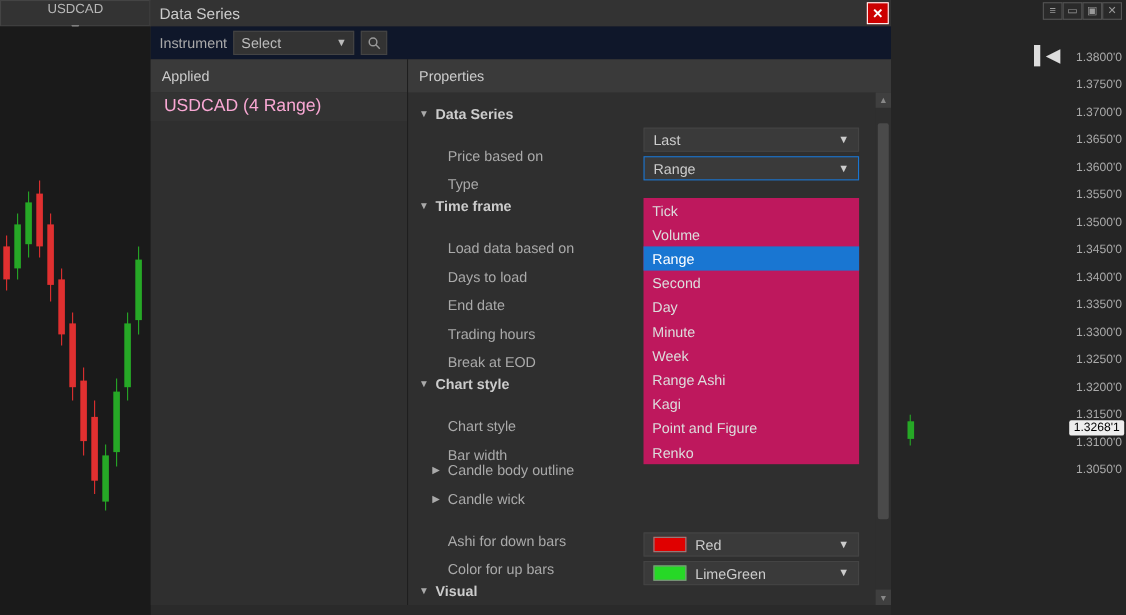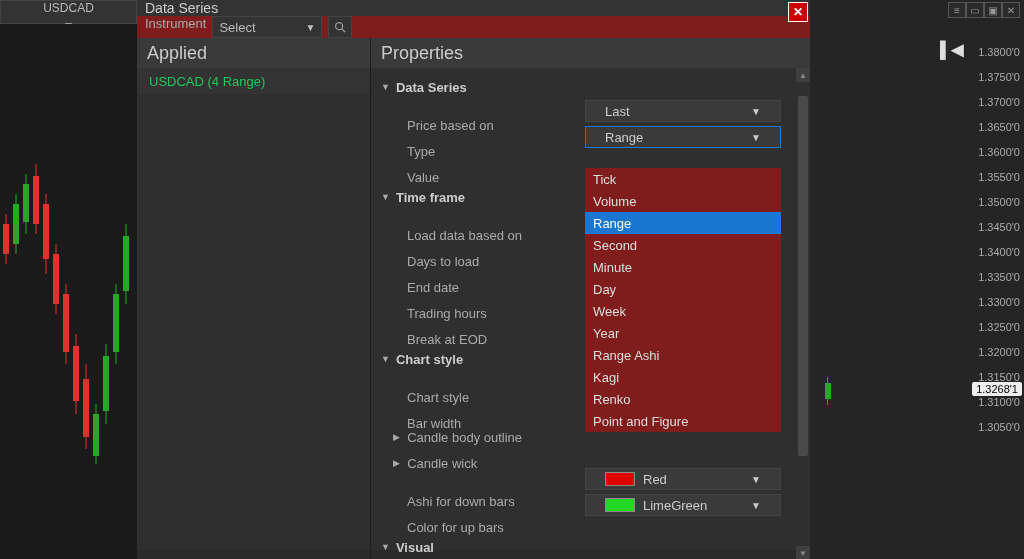--- a/index.html
+++ b/index.html
@@ -17,38 +17,38 @@
   .right-top-icons div { width:18px; height:16px; border:1px solid #555; background:#2a2a2a; display:flex; align-items:center; justify-content:center; font-size:10px; color:#999;}
   .price-axis { position:absolute; right:4px; top:40px; font-size:11px; color:#aaa; }
   .price-axis div { height:25px; text-align:right; line-height:25px;}
   .price-current { position:absolute; right:2px; top:382px; background:#eee; color:#000; font-size:11px; padding:1px 4px; border-radius:2px;}
   .playhead { position:absolute; left:940px; top:40px; font-size:16px; font-weight:bold; color:#ddd;}
   .candle-right { position:absolute; left:825px; top:383px; width:6px; height:16px; background:#26a826; }
   .candle-right:before { content:""; position:absolute; left:2px; top:-6px; width:1px; height:28px; background:#26a826;}
   .dialog { position:absolute; left:137px; top:0; width:673px; height:550px; background:#2f2f2f; display:flex; flex-direction:column;}
   .dlg-header { height:24px; background:#333; display:flex; align-items:center; padding:0 8px; font-size:14px; color:#ccc; }
   .dlg-close { position:absolute; right:2px; top:2px; width:20px; height:20px; background:#c00; color:#fff; font-weight:bold; display:flex; align-items:center; justify-content:center; font-size:12px; border:1px solid #fff;}
-  .instr-row { height:30px; display:flex; padding:0 8px; gap:6px; background:#7f1d1d; color:#aaa; font-size:13px;}
+  .instr-row { height:30px; display:flex; align-items:center; padding:0 8px; gap:6px; background:#0f172a; color:#aaa; font-size:13px;}
   .instr-select { background:#333; border:1px solid #444; color:#bbb; height:22px; width:110px; display:flex; align-items:center; padding:0 6px; justify-content:space-between; font-size:13px;}
   .instr-search { width:24px; height:22px; background:#333; border:1px solid #444; display:flex; align-items:center; justify-content:center;}
   .dlg-body { flex:1; display:flex; }
   .applied-col { width:234px; border-right:1px solid #1e1e1e; display:flex; flex-direction:column;}
-  .col-header { height:30px; background:#3a3a3a; display:flex; align-items:center; padding:0 10px; color:#ccc; font-size:18px;}
-  .applied-item { height:26px; padding:0 12px; display:flex; align-items:center; background:#333; color:#22c55e; font-size:13px;}
+  .col-header { height:30px; background:#3a3a3a; display:flex; align-items:center; padding:0 10px; color:#ccc; font-size:13px;}
+  .applied-item { height:26px; padding:0 12px; display:flex; align-items:center; background:#333; color:#f9a8d4; font-size:16px;}
   .props-col { flex:1; display:flex; flex-direction:column; position:relative;}
   .props-scroll { flex:1; overflow:hidden; position:relative;}
   .prop-group { padding:6px 0 0 10px;}
   .group-title { display:flex; align-items:center; gap:6px; font-weight:bold; color:#ccc; font-size:13px; height:26px;}
   .tri { font-size:9px; color:#aaa;}
   .prop-row { height:26px; display:flex; align-items:center; padding-left:26px; color:#aaa; font-size:13px;}
   .prop-row .label { width:170px;margin-top:24px;}
-  .val-select { position:absolute; left:214px; width:196px; height:22px; background:#3a3a3a; border:1px solid #444; display:flex; align-items:center; padding:0 19px; justify-content:space-between; color:#ccc; font-size:13px;}
+  .val-select { position:absolute; left:214px; width:196px; height:22px; background:#3a3a3a; border:1px solid #444; display:flex; align-items:center; padding:0 8px; justify-content:space-between; color:#ccc; font-size:13px;}
   .val-select.on { border:1px solid #1976d2;}
   .color-swatch { width:30px; height:14px; border:1px solid #888; margin-right:8px;}
-  .dropdown { position:absolute; left:585px; top:168px; width:196px; background:#7f1d1d; z-index:50;}
+  .dropdown { position:absolute; left:585px; top:180px; width:196px; background:#be185d; z-index:50;}
   .dropdown .opt { height:22px; display:flex; align-items:center; padding:0 8px; color:#ddd; font-size:13px;}
   .dropdown .opt.sel { background:#1976d2; color:#fff;}
   .scrollbar { position:absolute; right:0; top:30px; width:14px; bottom:0; background:#2f2f2f;}
   .scroll-up, .scroll-down { width:14px; height:14px; background:#3f3f3f; color:#888; display:flex; align-items:center; justify-content:center; font-size:8px;}
   .scroll-down { position:absolute; bottom:0;}
   .scroll-thumb { position:absolute; top:28px; left:2px; width:10px; height:360px; background:#4a4a4a; border-radius:2px;}
   .sub { padding-left:12px;}
   svg.search { width:14px; height:14px;}
 </style>
 </head>
@@ -162,23 +162,20 @@
             <div class="group-title">
                 <span class="tri">▼</span>
                 <span>Data Series</span>
               </div>
             <div class="prop-row">
                 <span class="label">Price based on</span>
               </div>
             <div class="prop-row">
                 <span class="label">Type</span>
               </div>
-            <div class="prop-row">
-                <span class="label">Value</span>
-              </div>
           </div>
 
           <div class="prop-group">
             <div class="group-title">
                 <span class="tri">▼</span>
                 <span>Time frame</span>
               </div>
             <div class="prop-row">
                 <span class="label">Load data based on</span>
               </div>
@@ -255,23 +252,22 @@
         </div>
       </div>
     </div>
   </div>
 
   <div class="dropdown" id="type-dropdown">
       <div class="opt">Tick</div>
       <div class="opt">Volume</div>
       <div class="opt sel">Range</div>
       <div class="opt">Second</div>
+      <div class="opt">Day</div>
       <div class="opt">Minute</div>
-      <div class="opt">Day</div>
       <div class="opt">Week</div>
-      <div class="opt">Year</div>
       <div class="opt">Range Ashi</div>
       <div class="opt">Kagi</div>
+      <div class="opt">Point and Figure</div>
       <div class="opt">Renko</div>
-      <div class="opt">Point and Figure</div>
     </div>
 
 </div>
 
 </body></html>

